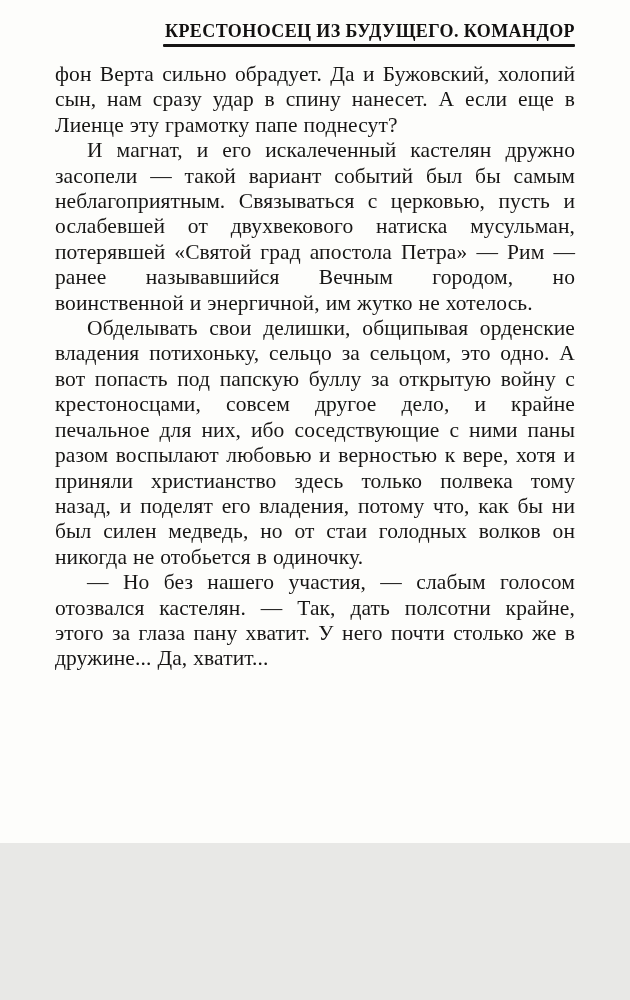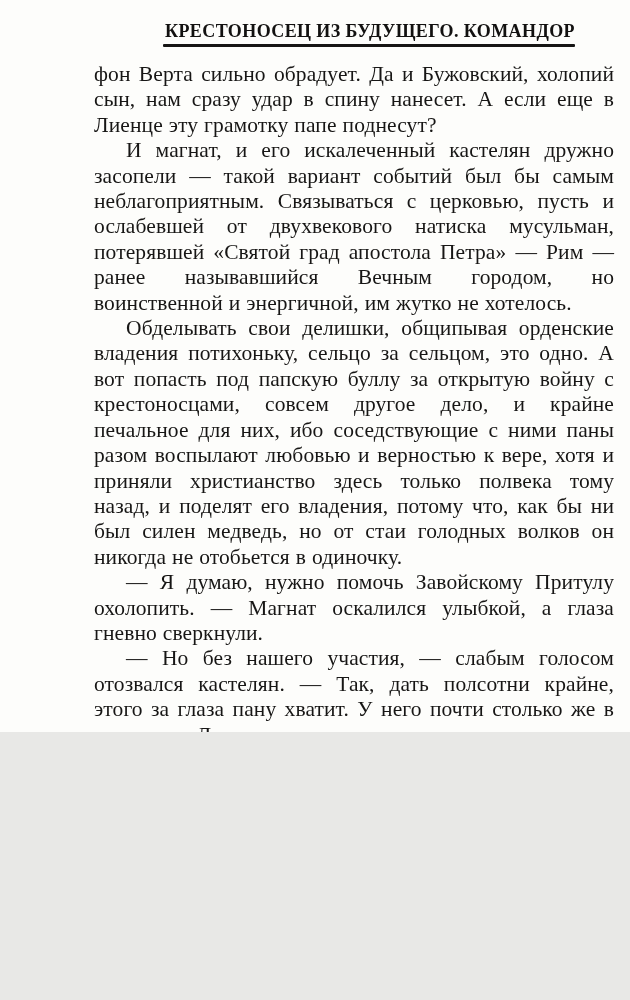--- a/index.html
+++ b/index.html
@@ -3,21 +3,21 @@
 <meta charset="utf-8">
 <style>
   html, body {
     margin: 0;
     padding: 0;
     background: #e8e8e6;
   }
   .page {
     position: relative;
     width: 630px;
-    height: 732px;
+    height: 843px;
     margin: 0 auto;
     background: #fdfdfb;
     color: #171615;
     font-family: "Liberation Serif", "DejaVu Serif", serif;
     overflow: hidden;
   }
   .running-header {
     position: absolute;
     top: 21px;
     left: 163px;
@@ -42,21 +42,20 @@
     position: absolute;
     top: 62px;
     left: 55px;
     width: 520px;
     font-size: 21.5px;
     line-height: 25.4px;
     text-align: justify;
     text-justify: inter-word;
     letter-spacing: 0.1px;
     word-spacing: 0.5px;
-    margin-left: 39px;
   }
   .body-text p {
     margin: 0;
     padding: 0;
     text-indent: 32px;
   }
   .body-text p.no-indent {
     text-indent: 0;
   }
   .page-number {
@@ -75,19 +74,18 @@
 <div class="page">
 
   <div class="running-header">КРЕСТОНОСЕЦ ИЗ БУДУЩЕГО. КОМАНДОР</div>
 
   <div class="header-rule"></div>
 
   <div class="body-text">
     <p class="no-indent">фон Верта сильно обрадует. Да и Бужовский, холопий сын, нам сразу удар в спину нанесет. А если еще в Лиенце эту грамотку папе поднесут?</p>
     <p>И магнат, и его искалеченный кастелян дружно засопели — такой вариант событий был бы самым неблагоприятным. Связываться с церковью, пусть и ослабевшей от двухвекового натиска мусульман, потерявшей «Святой град апостола Петра» — Рим — ранее называвшийся Вечным городом, но воинственной и энергичной, им жутко не хотелось.</p>
     <p>Обделывать свои делишки, общипывая орденские владения потихоньку, сельцо за сельцом, это одно. А вот попасть под папскую буллу за открытую войну с крестоносцами, совсем другое дело, и крайне печальное для них, ибо соседствующие с ними паны разом воспылают любовью и верностью к вере, хотя и приняли христианство здесь только полвека тому назад, и поделят его владения, потому что, как бы ни был силен медведь, но от стаи голодных волков он никогда не отобьется в одиночку.</p>
-    <p>— Я думаю, нужно помочь Завойскому Притулу охолопить. — Магнат оскалился улыбкой, а глаза гневно сверкнули.</p>
     <p>— Но без нашего участия, — слабым голосом отозвался кастелян. — Так, дать полсотни крайне, этого за глаза пану хватит. У него почти столько же в дружине... Да, хватит...</p>
   </div>
 
   <div class="page-number">23</div>
 
 </div>
 
 </body></html>

